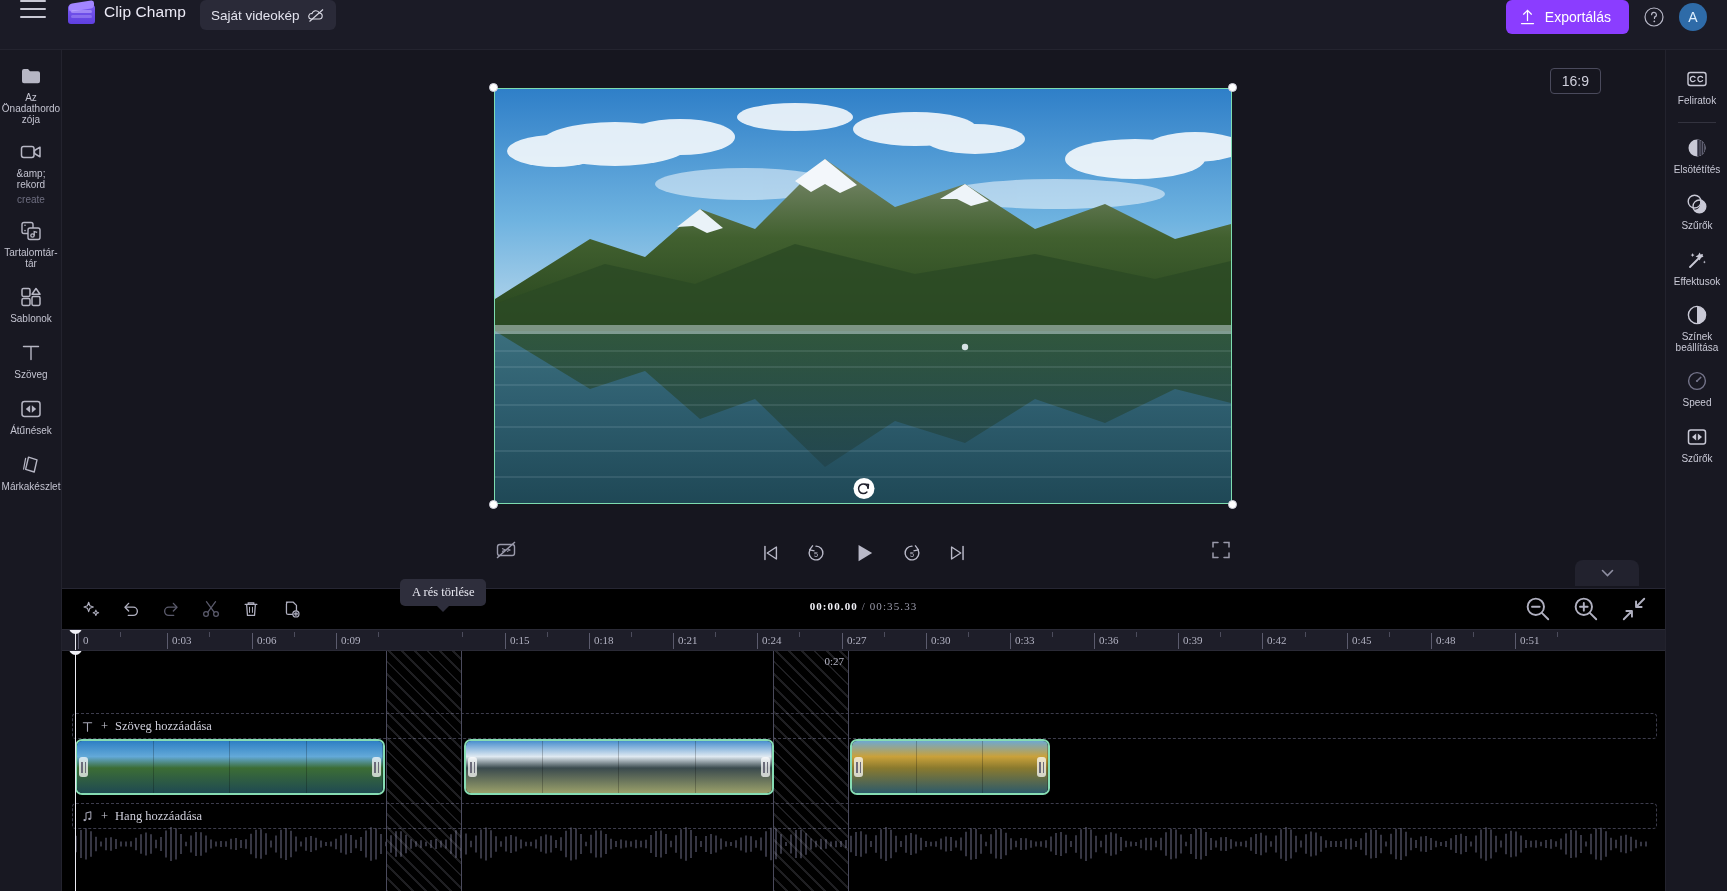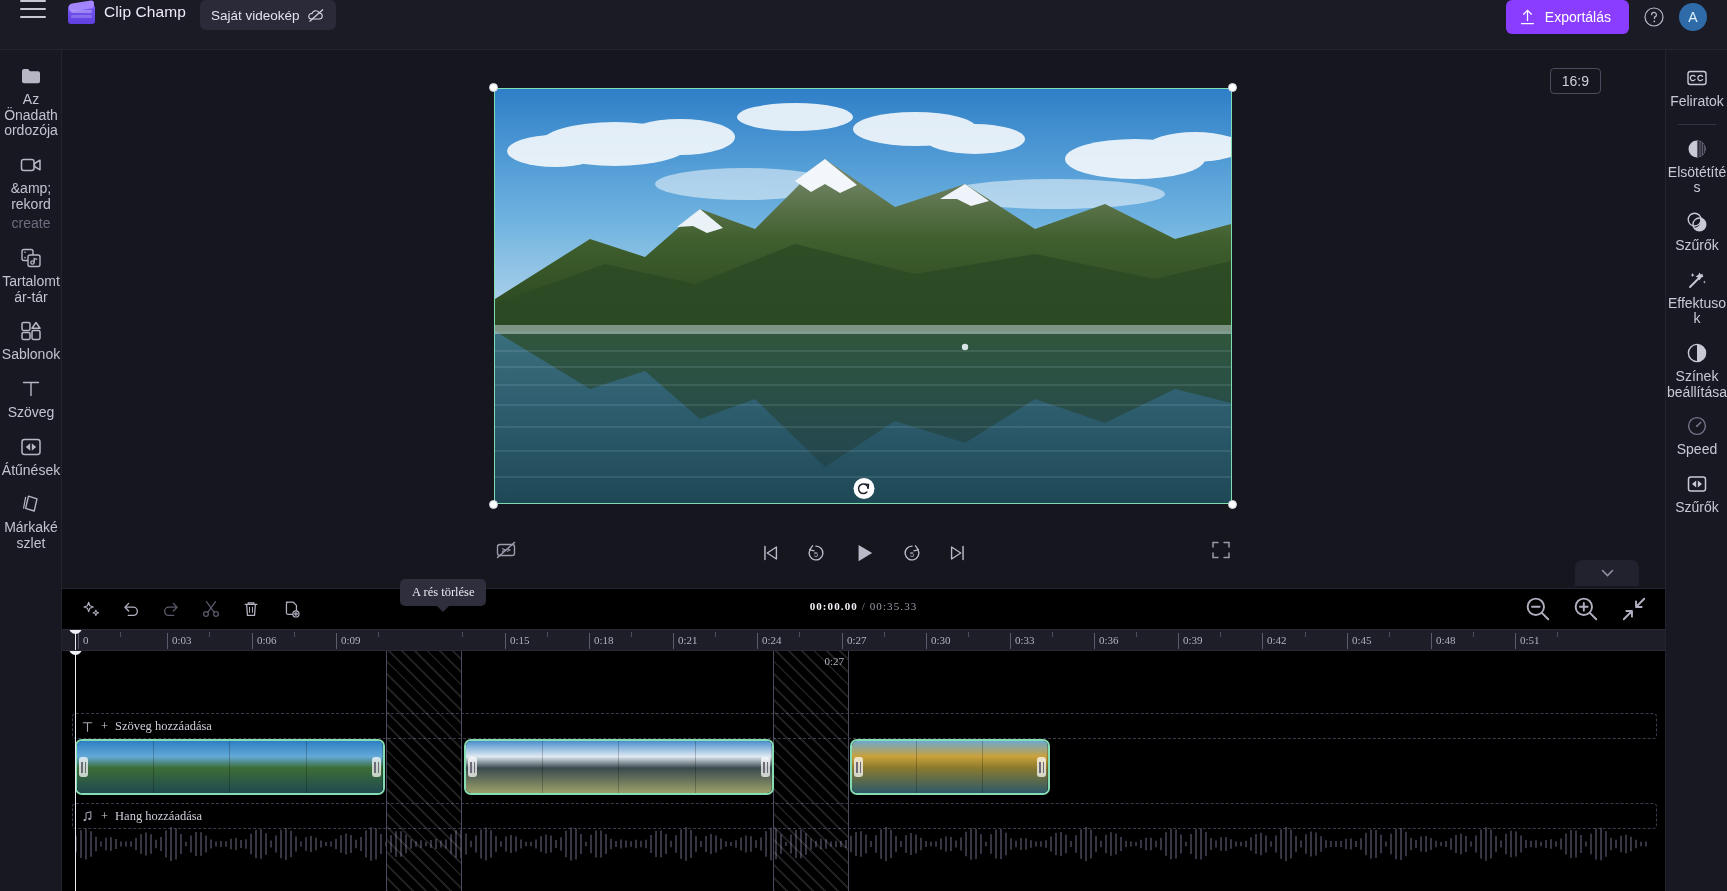--- a/index.html
+++ b/index.html
@@ -53,21 +53,21 @@
     position: absolute; top: 50px; left: 0; width: 62px; height: 841px;
     background: #181822; border-right: 1px solid #23232e;
     padding-top: 8px;
   }
   .rail-item {
     width: 62px; min-height: 56px; display: flex; flex-direction: column;
     align-items: center; justify-content: center; gap: 4px; cursor: pointer;
     padding: 6px 2px 8px;
   }
   .rail-item .ic { width: 24px; height: 24px; color: #b6b6c4; display:block; }
-  .rail-lbl { font-size: 14px; color: #c3c3d0; text-align: center; line-height: 1.12;
+  .rail-lbl { font-size: 10px; color: #c3c3d0; text-align: center; line-height: 1.12;
      width: 60px; word-break: break-word; }
   .rail-lbl.dim { color: #6e6e80; }
   .rail-collapse {
     position: absolute; left: 62px; top: 438px; width: 16px; height: 66px;
     background: #23232f; border-radius: 0 10px 10px 0;
     display: flex; align-items: center; justify-content: center; cursor: pointer;
   }
 
   
   .right-rail {

